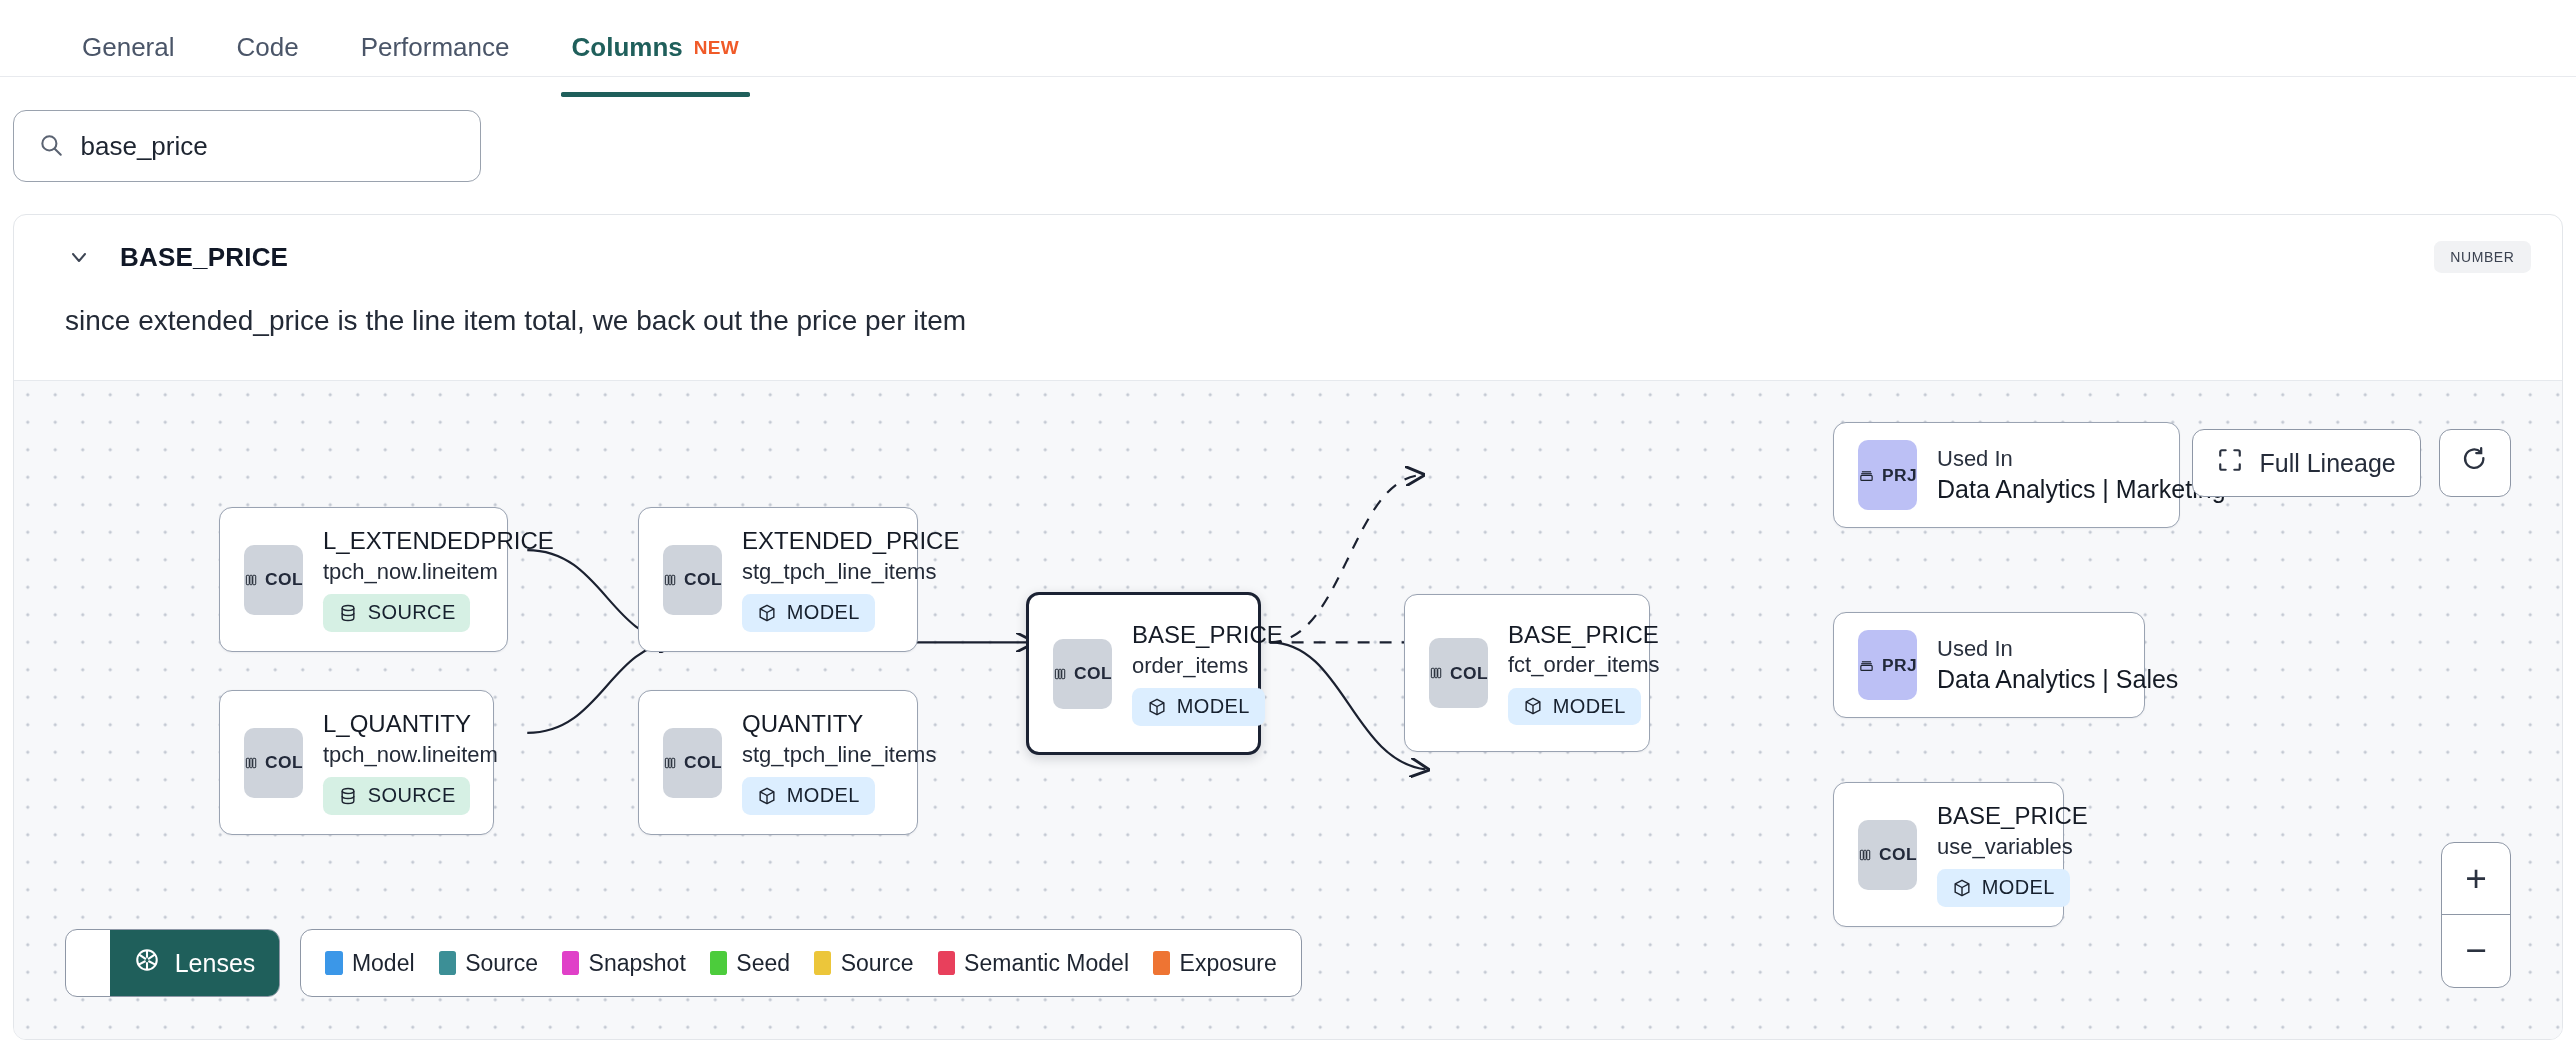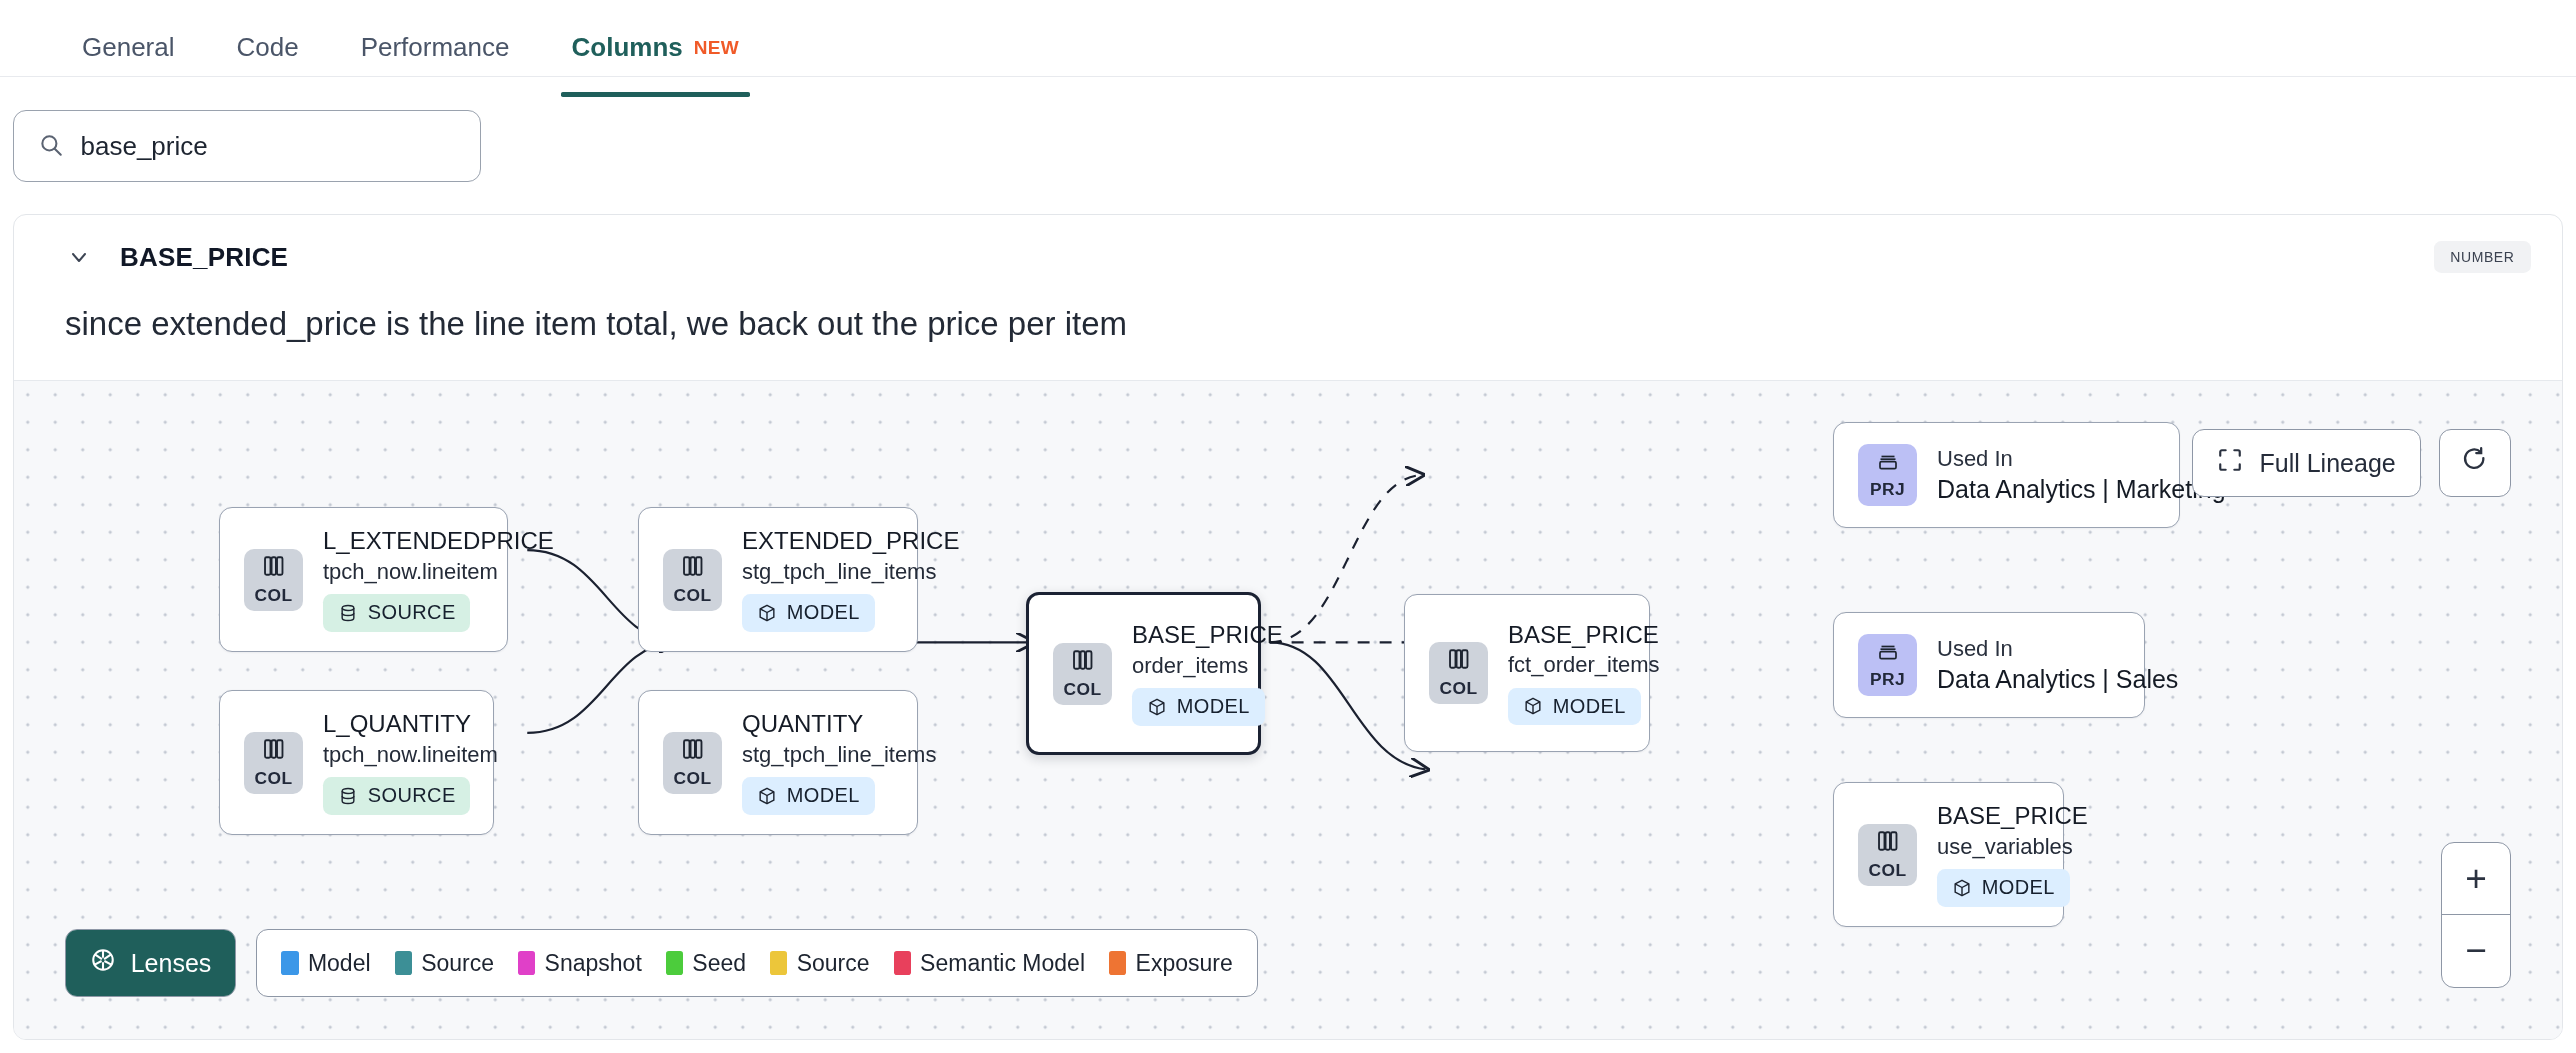--- a/index.html
+++ b/index.html
@@ -80,21 +80,21 @@
   }
   .colname { font-size: 26px; font-weight: 700; color: #111827; letter-spacing: 0.2px; }
   .typebadge {
     margin-left: auto;
     background: #f1f2f4; color: #3b4250;
     font-size: 14px; letter-spacing: 0.6px;
     padding: 8.3px 16.5px; border-radius: 7.3px;
   }
   .coldesc {
     padding: 5.5px 51px 24px 51px;
-    font-size: 33px; color: #232a36;
+    font-size: 28px; color: #232a36;
   }
 
   
   .canvas {
     position: absolute; left: 0; right: 0; top: 165px; bottom: 0;
     background-color: #f7f8fa;
     background-image: radial-gradient(#c3c8d2 1.5px, transparent 1.6px);
     background-size: 27.5px 27.5px;
     border-top: 1.8px solid #e6e9ed;
     overflow: hidden;
@@ -111,24 +111,24 @@
     padding: 0 24px;
     gap: 20px;
     box-shadow: 0 0.9px 1.8px rgba(20,25,40,.05);
   }
   .node.focus {
     border: 3.7px solid #1b2233;
     box-shadow: 0 3.7px 11px rgba(20,25,40,.16);
   }
   .chip {
     flex: 0 0 auto;
-    width: 59px; height: 62px;
+    width: 59px; height: 70px;
     border-radius: 10px;
     background: #ced3db;
-    display: flex; flex-direction: column;
+    display: flex; 
     align-items: center; justify-content: center;
     gap: 7px;
   }
   .chip.prj { background: #bcc0f5; }
   .chip .chiplabel { font-size: 17.4px; font-weight: 600; color: #22293a; letter-spacing: 0.4px; }
   .nbody { display: flex; flex-direction: column; gap: 3.7px; min-width: 0; }
   .ntitle { font-size: 24px; color: #151b26; white-space: nowrap; }
   .nsub { font-size: 22px; color: #242b38; white-space: nowrap; }
   .tagrow { margin-top: 5.5px; }
   .tag {
@@ -170,21 +170,21 @@
     position: absolute; left: 51px; bottom: 42px;
     display: flex; align-items: center; gap: 20px;
   }
   .segwrap {
     display: flex; height: 68px;
     border: 1.8px solid #8e97a6; border-radius: 12px; overflow: hidden; background:#fff;
   }
   .seg-lenses {
     background: #1f5f5b; color: #fff;
     display: flex; align-items: center; gap: 14.7px;
-    padding: 0 24px; font-size: 25px; cursor: pointer;
+    padding: 0 24px; font-size: 25px; cursor: pointer; margin-left: 44px;
   }
   .seg-rel {
     background: #fff; color: #252c3a;
     display: flex; align-items: center; gap: 16.5px;
     padding: 0 24px; font-size: 25px; cursor: pointer;
   }
   .legend {
     display: flex; align-items: center; gap: 24px;
     height: 68px; padding: 0 24px;
     background: #fff; border: 1.8px solid #8e97a6; border-radius: 12px;

